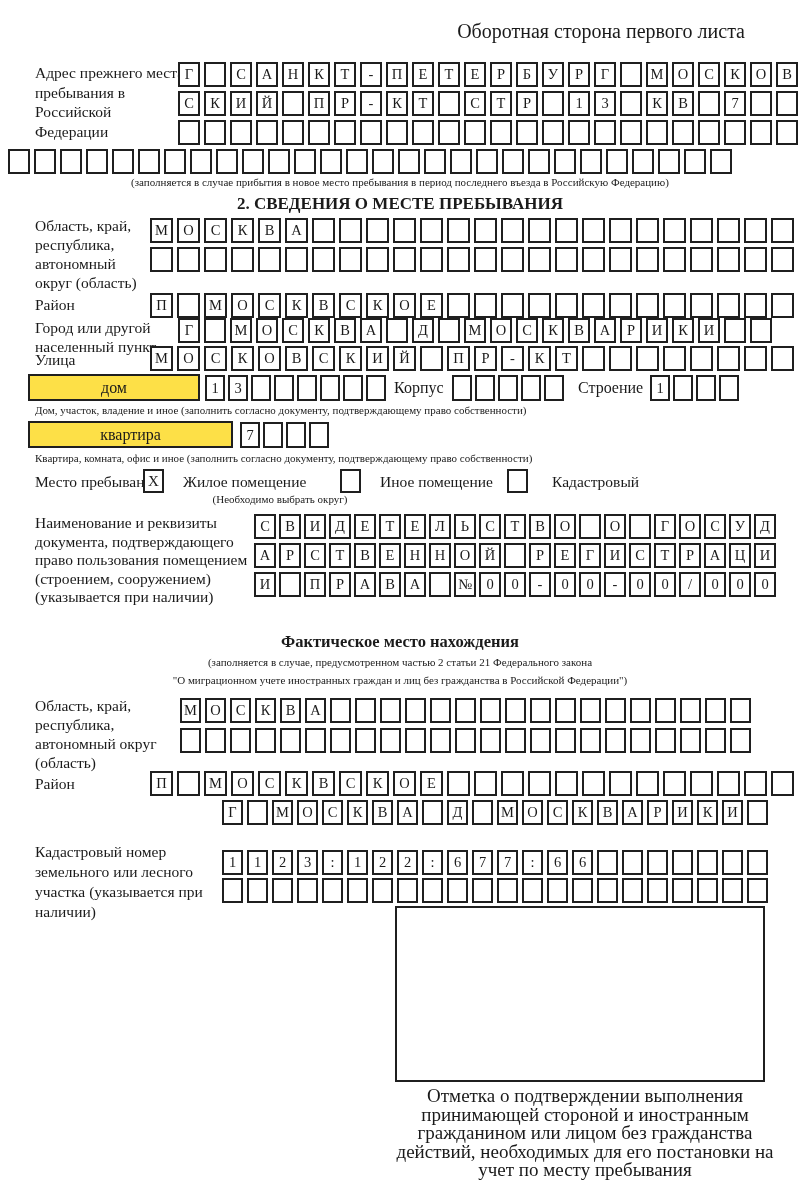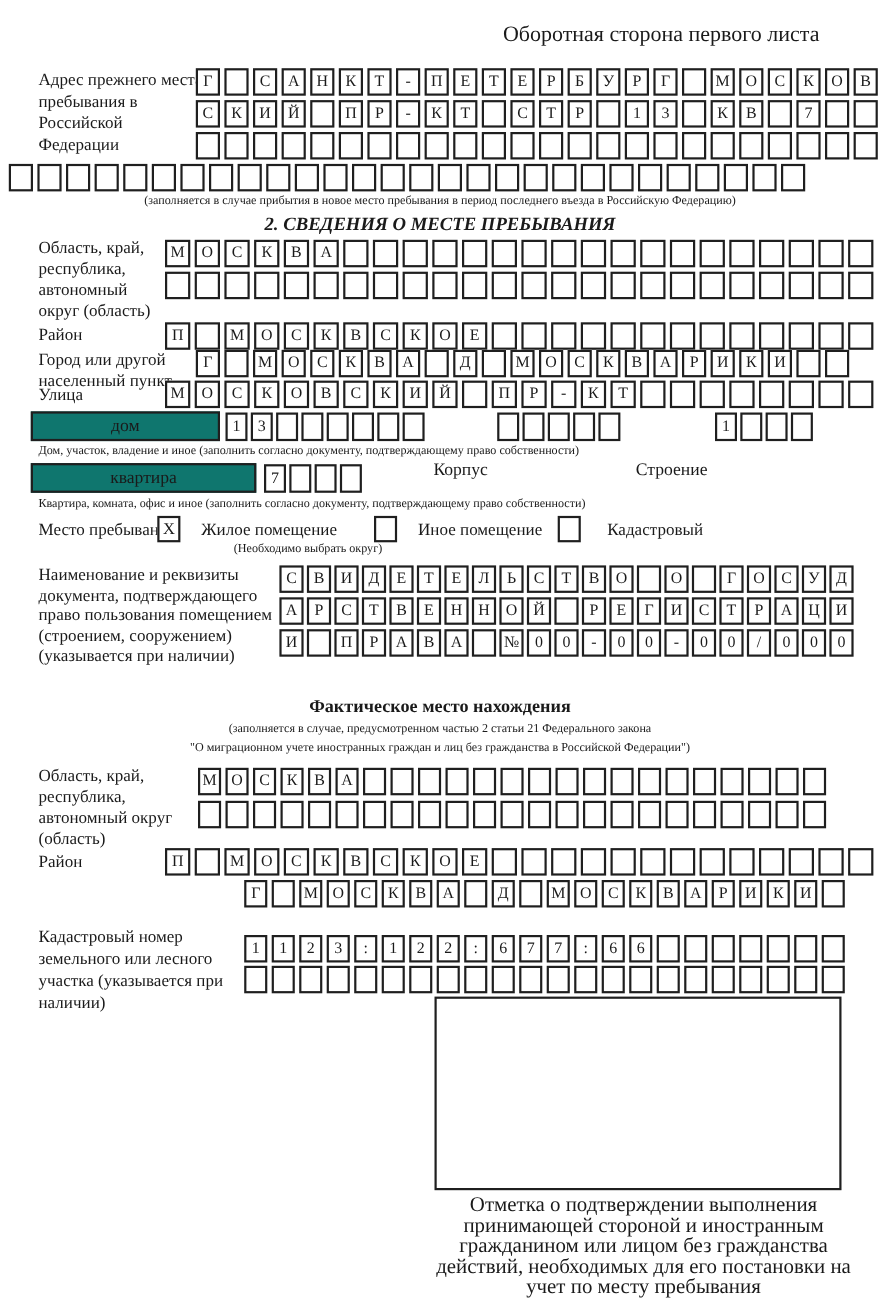--- a/index.html
+++ b/index.html
@@ -3,45 +3,45 @@
 <meta charset="utf-8">
 <style>
   html,body{margin:0;padding:0;background:#ffffff;}
   .page{
     position:relative;width:800px;height:1180px;background:#ffffff;
     font-family:"Liberation Serif","DejaVu Serif",serif;color:#1a1a1a;
     overflow:hidden;
   }
   .hdr{position:absolute;top:20px;right:55px;font-size:20px;}
   .lbl{position:absolute;font-size:15.5px;line-height:19px;}
-  .h2{position:absolute;left:0;width:800px;text-align:center;font-weight:bold;font-size:17px;font-style:italic;}
+  .h2{position:absolute;left:0;width:800px;text-align:center;font-weight:bold;font-size:17px;}
   .h3{position:absolute;left:0;width:800px;text-align:center;font-weight:bold;font-size:16.5px;}
   .note{position:absolute;font-size:11px;}
   .center{left:0;width:800px;text-align:center;}
   .cells{position:absolute;display:flex;gap:4px;}
   .cell{
     width:22px;height:25px;border:2px solid #1f1f1f;box-sizing:border-box;
     display:flex;align-items:center;justify-content:center;
     font-size:14.5px;background:#fff;flex:none;
   }
   .w23 .cell{width:23px;}
   .w21 .cell{width:21px;}
   .sm{gap:3px;}
   .sm .cell{width:20px;height:26px;}
   .widebox{
     position:absolute;border:2px solid #1f1f1f;box-sizing:border-box;height:27px;
-    display:flex;align-items:center;justify-content:center;font-size:16px;background:#0f766e;
+    display:flex;align-items:center;justify-content:center;font-size:16px;background:#fde047;
   }
   .cbox{
     position:absolute;width:21px;height:24px;border:2px solid #1f1f1f;box-sizing:border-box;
     display:flex;align-items:center;justify-content:center;font-size:15px;background:#fff;
   }
   .stamp{position:absolute;border:2px solid #1f1f1f;box-sizing:border-box;background:#fff;}
   .stampnote{position:absolute;font-size:19px;line-height:18.5px;text-align:center;}
-  .inline-lbl{position:absolute;font-size:16px;margin-top:40px;}
+  .inline-lbl{position:absolute;font-size:16px;}
 </style>
 </head>
 <body>
 
 <div class="page">
 
   <div class="hdr">Оборотная сторона первого листа</div>
 
   <div class="lbl" style="left:35px;top:63px;width:152px;line-height:19.5px">Адрес прежнего места пребывания в Российской Федерации</div>
   <div class="cells" style="left:178px;top:62px">

